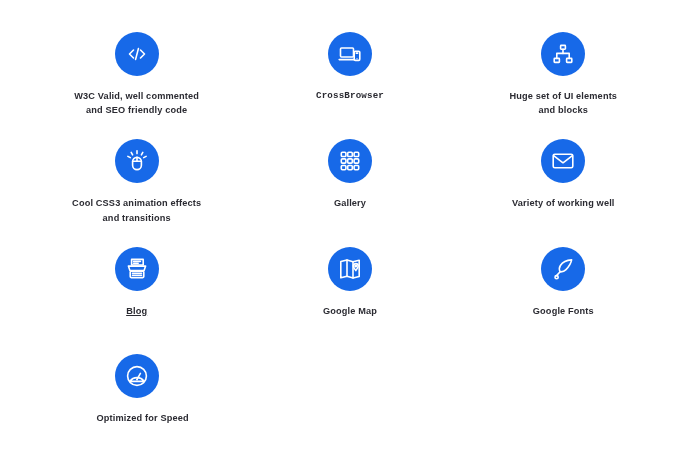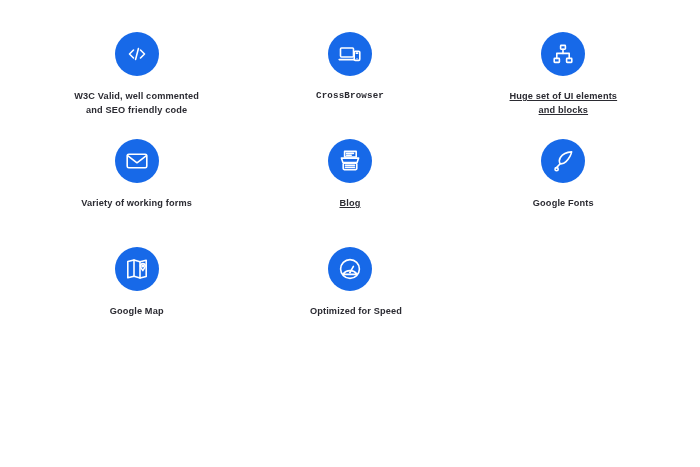--- a/index.html
+++ b/index.html
@@ -104,76 +104,108 @@
   <div class="feature-card">
     <div class="icon-circle" style="background: rgb(23, 105, 232);">
       <svg viewBox="0 0 24 24" aria-hidden="true">
         <rect x="9.6" y="3.4" width="4.8" height="3.8" rx="0.6"></rect>
         <rect x="3.2" y="16.4" width="5.2" height="4" rx="0.6"></rect>
         <rect x="15.6" y="16.4" width="5.2" height="4" rx="0.6"></rect>
         <line x1="12" y1="7.2" x2="12" y2="11.4"></line>
         <path d="M5.8 16.4v-5h12.4v5"></path>
       </svg>
     </div>
-    <div class="feature-label" style="color: rgb(43, 43, 50); text-decoration: underline;">Huge set of UI elements
+    <div class="feature-label" style="color: rgb(43, 43, 50);">Huge set of UI elements
 and blocks</div>
   </div>
 
-
+  <div class="feature-card">
+    <div class="icon-circle" style="background: rgb(23, 105, 232);">
+      <svg viewBox="0 0 24 24" aria-hidden="true">
+        <rect x="7.6" y="8.4" width="8.8" height="12.2" rx="4.4"></rect>
+        <line x1="12" y1="8.4" x2="12" y2="12.2"></line>
+        <path d="M7.6 12.3h8.8"></path>
+        <line x1="12" y1="1.8" x2="12" y2="4.6"></line>
+        <line x1="6.2" y1="3.4" x2="7.6" y2="5.8"></line>
+        <line x1="17.8" y1="3.4" x2="16.4" y2="5.8"></line>
+        <line x1="2.9" y1="7.4" x2="5.3" y2="8.6"></line>
+        <line x1="21.1" y1="7.4" x2="18.7" y2="8.6"></line>
+      </svg>
+    </div>
+    <div class="feature-label" style="color: rgb(43, 43, 50);">Cool CSS3 animation effects
+and transitions</div>
+  </div>
+
+  <div class="feature-card">
+    <div class="icon-circle" style="background: rgb(23, 105, 232);">
+      <svg viewBox="0 0 24 24" aria-hidden="true">
+        <rect x="3.3" y="3.3" width="4.6" height="4.2" rx="1.1"></rect>
+        <rect x="9.7" y="3.3" width="4.6" height="4.2" rx="1.1"></rect>
+        <rect x="16.1" y="3.3" width="4.6" height="4.2" rx="1.1"></rect>
+        <rect x="3.3" y="9.9" width="4.6" height="4.2" rx="1.1"></rect>
+        <rect x="9.7" y="9.9" width="4.6" height="4.2" rx="1.1"></rect>
+        <rect x="16.1" y="9.9" width="4.6" height="4.2" rx="1.1"></rect>
+        <rect x="3.3" y="16.5" width="4.6" height="4.2" rx="1.1"></rect>
+        <rect x="9.7" y="16.5" width="4.6" height="4.2" rx="1.1"></rect>
+        <rect x="16.1" y="16.5" width="4.6" height="4.2" rx="1.1"></rect>
+      </svg>
+    </div>
+    <div class="feature-label" style="color: rgb(43, 43, 50);">Gallery</div>
+  </div>
 
 
   <div class="feature-card">
     <div class="icon-circle" style="background: rgb(23, 105, 232);">
       <svg viewBox="0 0 24 24" aria-hidden="true">
         <rect x="2.2" y="5.2" width="19.6" height="13.6" rx="1.6"></rect>
         <polyline points="2.6,6.6 12,13.8 21.4,6.6"></polyline>
       </svg>
     </div>
-    <div class="feature-label" style="color: rgb(43, 43, 50);">Variety of working forms</div>
+    <div class="feature-label" style="color: rgb(43, 43, 50);">Variety of working well</div>
   </div>
 
   <div class="feature-card">
     <div class="icon-circle" style="background: rgb(23, 105, 232);">
       <svg viewBox="0 0 24 24" aria-hidden="true">
         <path d="M6.6 2.4h11.6v5.6H6.6z"></path>
         <line x1="8.6" y1="4.4" x2="15.4" y2="4.4"></line>
         <line x1="8.6" y1="6.2" x2="13.2" y2="6.2"></line>
         <path d="M3.4 9.1h17.2l-1.5 4.4H4.9z"></path>
         <rect x="5.2" y="14.2" width="13.6" height="6.4" rx="1"></rect>
         <line x1="7.4" y1="16.3" x2="16.6" y2="16.3"></line>
         <line x1="7.4" y1="18.3" x2="16.6" y2="18.3"></line>
       </svg>
     </div>
     <div class="feature-label" style="color: rgb(43, 43, 50); text-decoration: underline;">Blog</div>
   </div>
 
   <div class="feature-card">
     <div class="icon-circle" style="background: rgb(23, 105, 232);">
       <svg viewBox="0 0 24 24" aria-hidden="true">
-        <path d="M20.6 2.9c-4.4.2-9 2.2-11.2 5.6-1.4 2.2-1.2 4.6-.3 6.3 2 .2 4.3-.5 5.9-2.2 2.9-3 5.2-7.1 5.6-9.7z"></path>
-        <line x1="9.1" y1="14.8" x2="5.6" y2="18.6"></line>
-        <path d="M5.6 18.6a1.6 1.6 0 1 0 0 3.2 1.6 1.6 0 0 0 0-3.2z"></path>
-      </svg>
-    </div>
-    <div class="feature-label" style="color: rgb(43, 43, 50);">Google Fonts</div>
-  </div>
-
-  <div class="feature-card">
-    <div class="icon-circle" style="background: rgb(23, 105, 232);">
-      <svg viewBox="0 0 24 24" aria-hidden="true">
         <path d="M2.8 4.6 9 3l6 1.8 6.2-1.6v16.2L15 21 9 19.2 2.8 20.8z"></path>
         <line x1="9" y1="3" x2="9" y2="19.2"></line>
         <line x1="15" y1="4.8" x2="15" y2="21"></line>
         <path d="M17.8 6.6a2.4 2.4 0 0 0-2.4 2.4c0 1.8 2.4 4.6 2.4 4.6s2.4-2.8 2.4-4.6a2.4 2.4 0 0 0-2.4-2.4z"></path>
         <circle cx="17.8" cy="9" r="0.8"></circle>
       </svg>
     </div>
     <div class="feature-label" style="color: rgb(43, 43, 50);">Google Map</div>
   </div>
 
+  <div class="feature-card">
+    <div class="icon-circle" style="background: rgb(23, 105, 232);">
+      <svg viewBox="0 0 24 24" aria-hidden="true">
+        <path d="M20.6 2.9c-4.4.2-9 2.2-11.2 5.6-1.4 2.2-1.2 4.6-.3 6.3 2 .2 4.3-.5 5.9-2.2 2.9-3 5.2-7.1 5.6-9.7z"></path>
+        <line x1="9.1" y1="14.8" x2="5.6" y2="18.6"></line>
+        <path d="M5.6 18.6a1.6 1.6 0 1 0 0 3.2 1.6 1.6 0 0 0 0-3.2z"></path>
+      </svg>
+    </div>
+    <div class="feature-label" style="color: rgb(43, 43, 50);">Google Fonts</div>
+  </div>
+
 
   <div class="feature-card">
     <div class="icon-circle" style="background: rgb(23, 105, 232);">
       <svg viewBox="0 0 24 24" aria-hidden="true">
         <circle cx="12" cy="12" r="9.4"></circle>
         <path d="M4.9 17.4a8.6 8.6 0 0 1 14.2 0z"></path>
         <line x1="12" y1="15.4" x2="15.4" y2="9.4"></line>
         <circle cx="12" cy="15.6" r="0.9" fill="#ffffff" stroke="none"></circle>
       </svg>
     </div>

